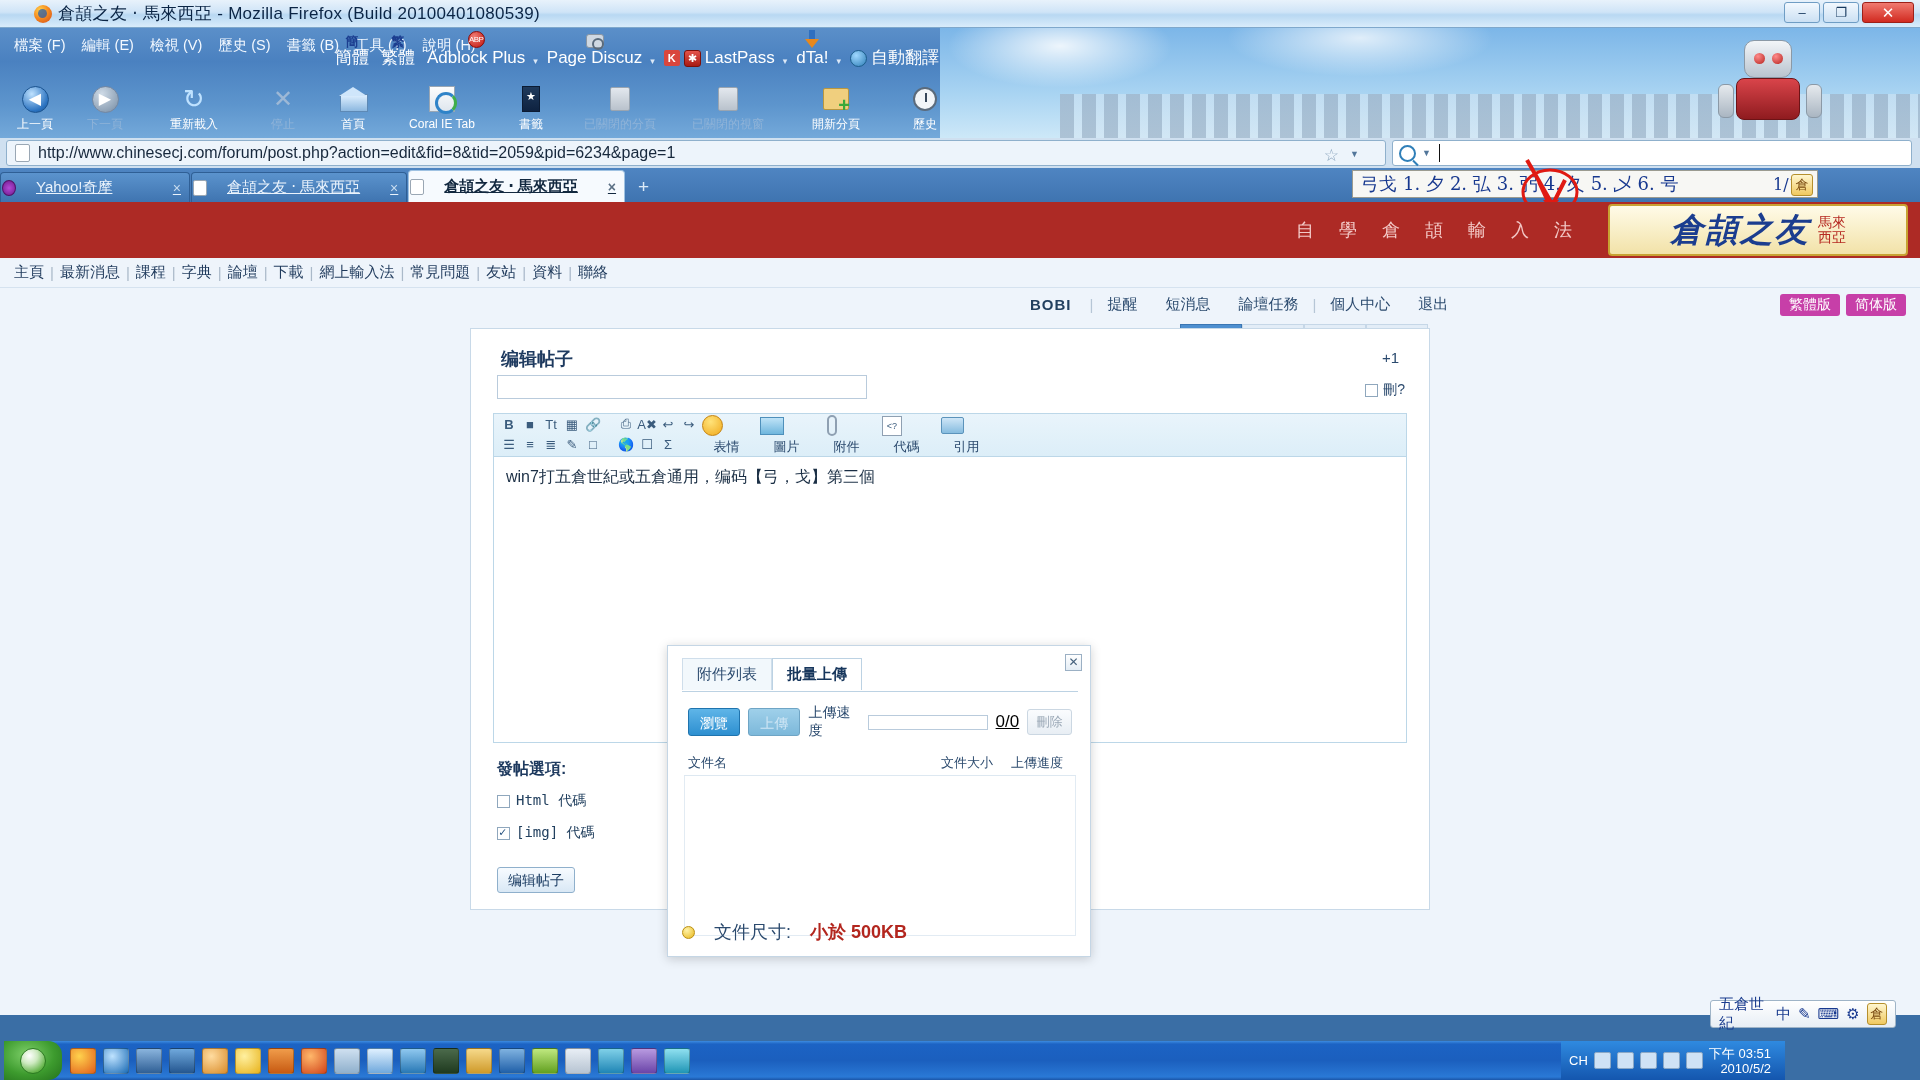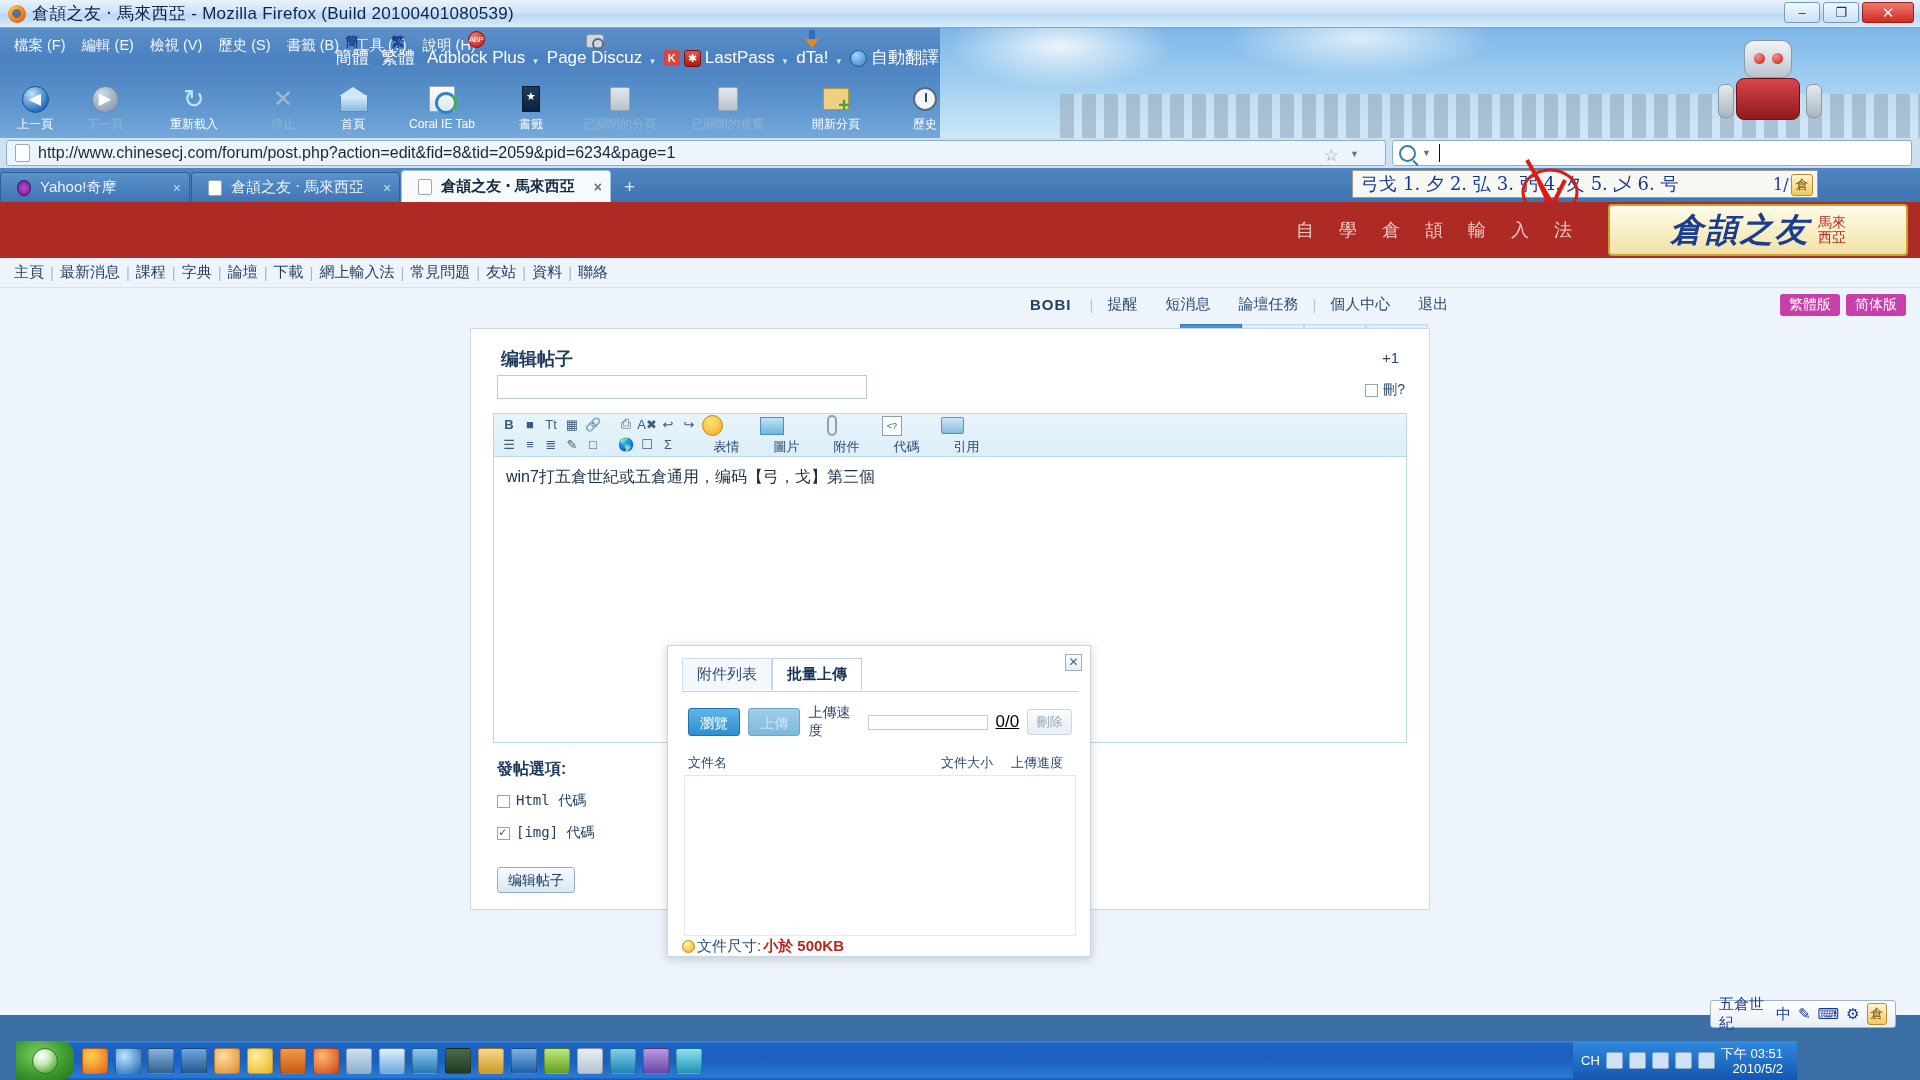--- a/index.html
+++ b/index.html
@@ -10,21 +10,21 @@
     font-family: "Liberation Sans", "DejaVu Sans", sans-serif;
     background: #3a6ea5;
   }
   #root { position: relative; width: 1920px; height: 1080px; }
 
   
   .titlebar {
     position: absolute; left: 0; top: 0; width: 1920px; height: 28px;
     background: linear-gradient(to bottom, #e8f2fb 0%, #cfe4f7 45%, #b8d8f2 55%, #d9ecfb 100%);
     border-bottom: 1px solid #7fa8cc;
-    display: flex; align-items: center;
+    display: flex; align-items: center; padding-left: 26px;
   }
   .titlebar .ffico {
     width: 18px; height: 18px; margin: 0 6px 0 8px;
     border-radius: 50%;
     background: radial-gradient(circle at 35% 30%, #ffd24d 0%, #f68b1f 45%, #d1491b 100%);
     position: relative; flex: none;
   }
   .titlebar .ffico::after {
     content: ""; position: absolute; left: 4px; top: 4px; width: 9px; height: 9px;
     border-radius: 50%; background: #2a5ea8; opacity: .75;
@@ -182,23 +182,23 @@
   }
   .searchbox .mag::after { content:""; position:absolute; right:-5px; bottom:-4px; width:7px; height:2px;
     background:#2f7fb8; transform: rotate(45deg); }
   .searchbox .dd { color:#52769a; font-size:9px; margin-left:2px; }
   .searchbox .cursor { width:1px; height:18px; background:#111; margin-left: 8px; }
 
   
   .tabbar { position: absolute; left: 0; top: 168px; width: 1920px; height: 34px;
     background: linear-gradient(to bottom,#4f85c2,#3f74b0); display: flex; align-items: flex-end; }
   .tab {
-    height: 30px; margin-right: 1px; padding: 0 8px 0 16px; display:flex; align-items:center; gap:9px;
+    height: 30px; margin-right: 1px; padding: 0 8px 0 1px; display:flex; align-items:center; gap:20px;
     background: linear-gradient(to bottom,#5b93cd,#3f74b0); border:1px solid #2f5f95; border-bottom:none;
-    border-radius: 4px 4px 0 0; color:#eaf3fc; font-size:15px; white-space: nowrap; min-width: 190px;
+    border-radius: 4px 4px 0 0; color:#eaf3fc; font-size:15px; white-space: nowrap; min-width: 190px; text-decoration: underline;
   }
   .tab.active { background: #f6fafe; color: #12283f; font-weight: bold; height: 32px; border-color:#9fc2e2; }
   .tab .favi { width:14px; height:16px; background:#fff; border:1px solid #9aa7b4; border-radius:2px; flex:none; }
   .tab .favi.yahoo { background: radial-gradient(circle at 50% 50%, #b44ad6, #6e1a8c); border-color:#521066; border-radius:50%; }
   .tab .tabclose { margin-left:auto; color:#c8dcef; font-size:14px; padding-left: 10px; }
   .tab.active .tabclose { color:#5b7085; }
   .newtab-plus { color:#dbeaf8; font-size:19px; padding: 0 12px 4px 12px; }
 
   
   .imebar {
@@ -356,21 +356,21 @@
   }
   .filehdr {
     display:flex; align-items:center; height: 26px; border-bottom:1px solid #dde8f1;
     font-size: 13px; color:#2b4a6e; padding: 0 4px;
   }
   .filehdr .c1 { flex: 1; }
   .filehdr .c2 { width: 70px; text-align:center; }
   .filehdr .c3 { width: 70px; text-align:center; }
   .filelist { height: 160px; border:1px solid #e2ebf3; border-top:none; background:#fff; }
 
-  .dfoot { position:absolute; left: 14px; bottom: 0; display:flex; align-items:center; gap:2px; font-size: 15px; color:#2b4a6e; }
+  .dfoot { position:absolute; left: 14px; bottom: 12px; display:flex; align-items:center; gap:19px; font-size: 18px; color:#2b4a6e; }
   .bulb { width:13px; height:13px; border-radius:50%; background: radial-gradient(circle at 35% 30%,#fff3a8,#e8b71c); border:1px solid #bb8f12; }
   .dfoot .red { color:#b3261e; font-weight: bold; }
 
   
   .statusbar {
     position:absolute; left:0; top: 1015px; width: 1920px; height: 26px;
     background: linear-gradient(to bottom,#5b8fc9,#4277b6); color:#eaf3fc; font-size:15px;
     display:flex; align-items:center; padding-left: 14px;
   }
   .statusbar .ffbadge {
@@ -383,21 +383,21 @@
     background: linear-gradient(to bottom,#ffffff,#e7eef5); border:1px solid #9fb4c7; border-radius:3px;
     display:flex; align-items:center; gap: 7px; padding: 0 8px; font-size: 15px; color:#17388f;
   }
   .floatime .cn { color:#1b3d8f; }
   .ime-right { margin-left:auto; width:24px;height:22px;border-radius:3px;
     background:linear-gradient(to bottom,#fff6cf,#f0c960);border:1px solid #b58f2c;
     color:#7a4a10;font-size:13px;text-align:center;line-height:20px; }
 
   
   .taskbar {
-    position:absolute; left:16px; top: 1041px; width:1781px; height: 39px;
+    position:absolute; left:4px; top: 1041px; width:1781px; height: 39px;
     background: linear-gradient(to bottom,#3c8be0 0%, #1c63c4 8%, #1b5fbe 50%, #2a79d6 92%, #1a55a8 100%);
     display:flex; align-items:center;
   }
   .startbtn {
     width: 58px; height: 39px; border-radius: 0 14px 14px 0;
     background: radial-gradient(ellipse at 40% 35%, #7fd06a 0%, #3d9b2e 55%, #24711c 100%);
     display:flex; align-items:center; justify-content:center;
   }
   .startbtn .orb { width: 26px; height: 26px; border-radius:50%;
     background: radial-gradient(circle at 35% 28%, #ffffff, #cdeac0 35%, #62b347 75%); border:1px solid #2c7a22; }

